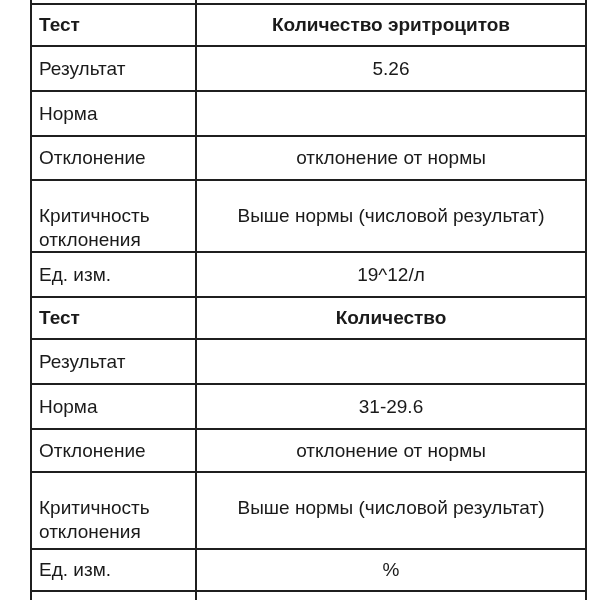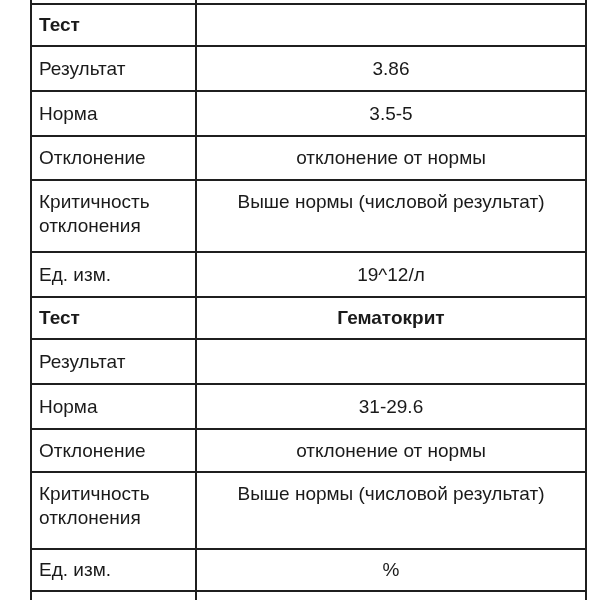--- a/index.html
+++ b/index.html
@@ -52,66 +52,66 @@
     text-align: center;
     font-size: 19px;
     line-height: 24px;
     padding: 0 6px;
   }
   .row.header .cell-label,
   .row.header .cell-value { font-weight: bold; }
   .row.tall .cell-label,
   .row.tall .cell-value {
     align-items: flex-start;
-    padding-top: 9px;
+    padding-top: 23px;
   }
 </style>
 </head>
 <body>
 
 <div class="screen">
   <div class="results-table">
 
     <div class="row" style="height:5px">
       <div class="cell-label"></div>
       <div class="cell-value"></div>
     </div>
 
     <div class="row header" style="height:42px">
       <div class="cell-label">Тест</div>
+      <div class="cell-value">Количество эритроцитов</div>
     </div>
 
     <div class="row" style="height:45px">
       <div class="cell-label">Результат</div>
-      <div class="cell-value">3.86</div>
+      <div class="cell-value">5.26</div>
     </div>
 
     <div class="row" style="height:45px">
       <div class="cell-label">Норма</div>
-      <div class="cell-value">3.5-5</div>
     </div>
 
     <div class="row" style="height:44px">
       <div class="cell-label">Отклонение</div>
       <div class="cell-value">отклонение от нормы</div>
     </div>
 
     <div class="row tall" style="height:72px">
       <div class="cell-label">Критичность отклонения</div>
       <div class="cell-value">Выше нормы (числовой результат)</div>
     </div>
 
     <div class="row" style="height:45px">
       <div class="cell-label">Ед. изм.</div>
       <div class="cell-value">19^12/л</div>
     </div>
 
     <div class="row header" style="height:42px">
       <div class="cell-label">Тест</div>
-      <div class="cell-value">Гематокрит</div>
+      <div class="cell-value">Количество</div>
     </div>
 
     <div class="row" style="height:45px">
       <div class="cell-label">Результат</div>
     </div>
 
     <div class="row" style="height:45px">
       <div class="cell-label">Норма</div>
       <div class="cell-value">31-29.6</div>
     </div>

